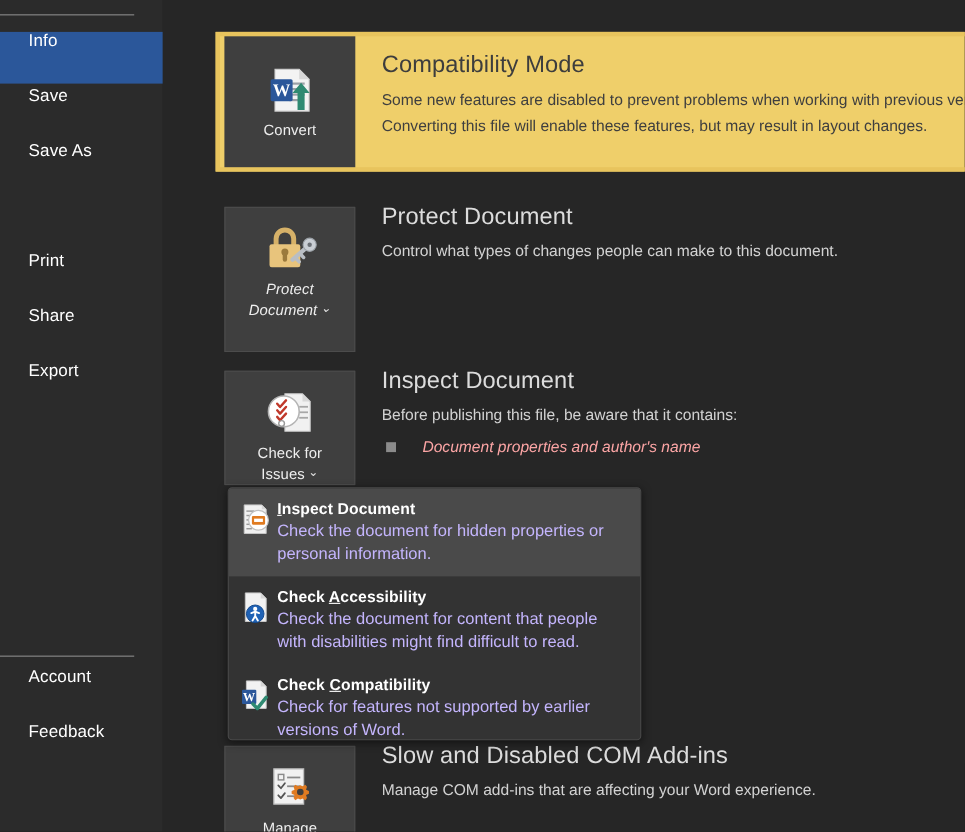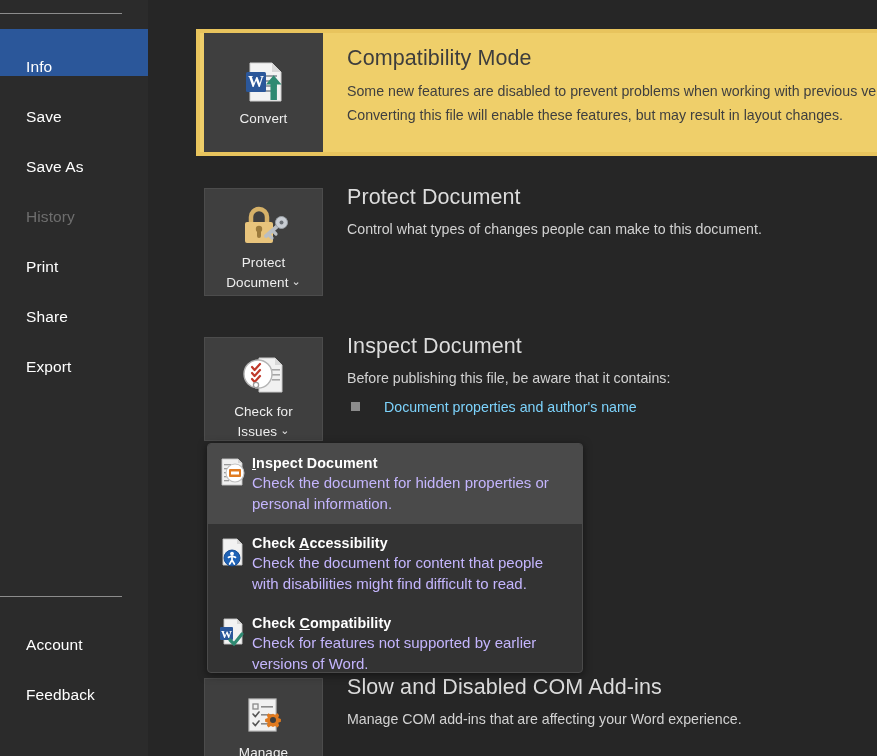--- a/index.html
+++ b/index.html
@@ -21,21 +21,21 @@
   .side-rule-top {
     position: absolute; left: 0; top: 13px;
     width: 122px; height: 1px; background: #8c8c8c;
   }
   .side-rule-bottom {
     position: absolute; left: 0; top: 596px;
     width: 122px; height: 1px; background: #8c8c8c;
   }
   .nav-item {
     position: absolute; left: 0; width: 148px; height: 47px;
-    display: flex; align-items: flex-end;
+    display: flex; align-items: flex-start;
     padding-left: 26px;
     font-size: 15.5px; color: #ffffff;
     letter-spacing: .1px;
     cursor: pointer; white-space: nowrap;
   }
   .nav-item.active { background: #2b579a; }
   .nav-item.disabled { color: #6e6e6e; }
 
   
   .main { position: absolute; left: 148px; top: 0; right: 0; bottom: 0; background: #262626; }
@@ -80,21 +80,21 @@
   
   .section { position: absolute; left: 56px; }
   .section .big-btn { left: 0; top: 0; width: 119px; }
   .section .sec-body { position: absolute; left: 143px; top: -3px; width: 560px; }
   .section .sec-title { margin-bottom: 8px; }
 
   .chev { font-size: 11px; color: #e0e0e0; margin-left: 3px; vertical-align: 2px; }
 
   .bullet-row { display: flex; align-items: center; margin-top: 8px; }
   .bullet-sq { width: 9px; height: 9px; background: #8b8b8b; margin-left: 4px; margin-right: 24px; flex: none; }
-  .bullet-txt { font-size: 14.2px; color: #7dd3fc; }
+  .bullet-txt { font-size: 14.2px; color: #fca5a5; font-style: italic; }
 
   
   .dropdown {
     position: absolute; left: 207px; top: 443px;
     width: 376px; height: 230px;
     background: #333333;
     border: 1px solid #4a4a4a;
     border-radius: 4px;
     box-shadow: 0 2px 8px rgba(0,0,0,.5);
     overflow: hidden;
@@ -120,23 +120,20 @@
     <div class="side-rule-bottom"></div>
 
     <div class="nav-item active" style="top:29px">
         <span>Info</span>
       </div>
     <div class="nav-item" style="top:79px">
         <span>Save</span>
       </div>
     <div class="nav-item" style="top:129px">
         <span>Save As</span>
-      </div>
-    <div class="nav-item disabled" style="top:179px">
-        <span>History</span>
       </div>
     <div class="nav-item" style="top:279px">
         <span>Share</span>
       </div>
     <div class="nav-item" style="top:229px">
         <span>Print</span>
       </div>
     <div class="nav-item" style="top:329px">
         <span>Export</span>
       </div>
@@ -168,21 +165,21 @@
         </span>
         <span class="btn-label">Convert</span>
       </div>
       <div class="banner-text">
         <div class="sec-title">Compatibility Mode</div>
         <div class="sec-desc">Some new features are disabled to prevent problems when working with previous versions of Office. Converting this file will enable these features, but may result in layout changes.</div>
       </div>
     </div>
 
     <div class="section" style="top:188px; width:680px; height:104px;">
-      <div class="big-btn" style="height:108px; padding-top:14px;">
+      <div class="big-btn" style="height:132px; padding-top:14px;font-style:italic;">
         <span>
           <svg width="50" height="46" viewBox="0 0 50 46">
             <path d="M12 20 V14 a8 8 0 0 1 16 0 V20" fill="none" stroke="#d6b168" stroke-width="4.5"></path>
             <rect x="6" y="19" width="28" height="21" rx="2" fill="#e8c47c"></rect>
             <rect x="18" y="25" width="4" height="10" rx="2" fill="#9b7a3c"></rect>
             <circle cx="20" cy="26" r="3.2" fill="#9b7a3c"></circle>
             <g stroke="#b9bec4" stroke-width="4" stroke-linecap="round" fill="none">
               <path d="M27 33 L42 20"></path>
             </g>
             <circle cx="42.5" cy="19.5" r="6" fill="#c9ced4" stroke="#9aa0a6" stroke-width="1"></circle>

